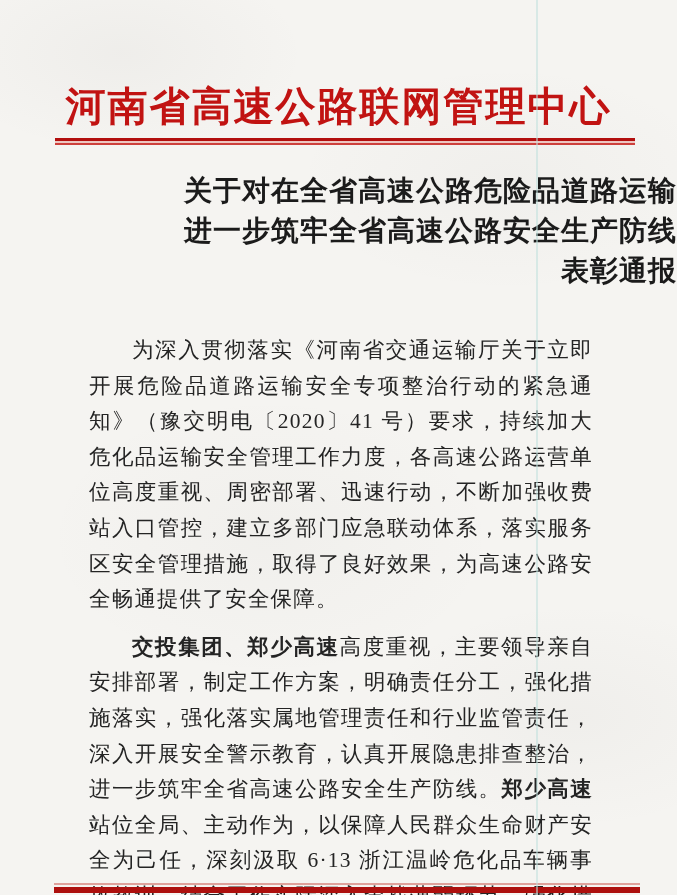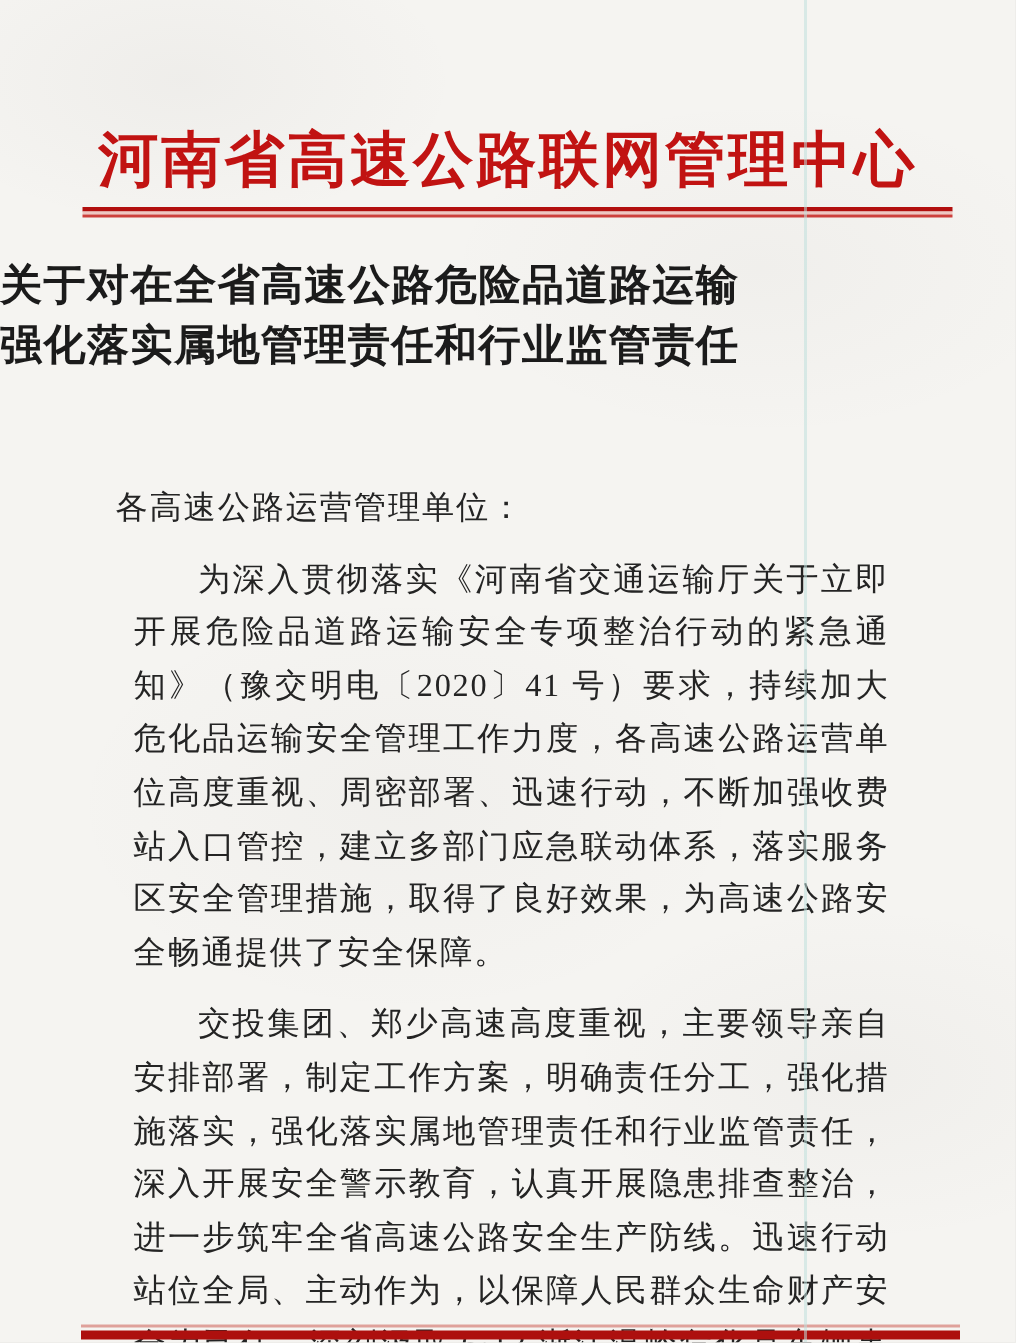--- a/index.html
+++ b/index.html
@@ -24,37 +24,37 @@
     letter-spacing:2px;
     color:#c11312;
     white-space:nowrap;
   }
   .red-rule{position:absolute;top:138px;left:55px;width:580px;}
   .red-rule .thick{height:3px;background:#b20f0e;}
   .red-rule .gap{height:2px;background:#eec7c2;}
   .red-rule .thin{height:2px;background:#cd403c;}
   .doc-title{
     position:absolute;top:171px;left:0;right:0;
-    text-align:left;
+    text-align:right;
     font-size:28px;line-height:40px;
     font-weight:bold;
     letter-spacing:1px;
     color:#1b1b1b;
   }
   .doc-body{
     position:absolute;top:321px;left:77px;width:528px;
     font-size:21.5px;line-height:35.6px;
     letter-spacing:1.2px;
     color:#242424;
     text-align:justify;
     text-justify:inter-character;
   }
   .salutation{margin:0;}
   .doc-body p.para{margin:12px;text-indent:2em;}
-  .run-bold{font-weight:normal;}
+  .run-bold{font-weight:bold;}
   .bottom-rule{position:absolute;top:883px;left:54px;width:586px;}
   .bottom-rule .thin{height:2px;background:#dfa19b;}
   .bottom-rule .gap{height:2px;background:transparent;}
   .bottom-rule .thick{height:6px;background:#ad100e;}
   .scan-line{
     position:absolute;left:536px;top:0;width:2px;height:895px;
     background:#bfe0dc;opacity:.55;
   }
 </style>
 </head>
@@ -65,28 +65,28 @@
   <div class="org-name">河南省高速公路联网管理中心</div>
 
   <div class="red-rule">
     <div class="thick"></div>
     <div class="gap"></div>
     <div class="thin"></div>
   </div>
 
   <div class="doc-title">
     <div>关于对在全省高速公路危险品道路运输</div>
-    <div>强化落实属地管理责任和行业监管责任</div>
+    <div>进一步筑牢全省高速公路安全生产防线</div>
+    <div>表彰通报</div>
   </div>
 
   <div class="doc-body">
-    <p class="salutation">各高速公路运营管理单位：</p>
     <div id="paragraphs">
         <p class="para"><span>为深入贯彻落实《河南省交通运输厅关于立即开展危险品道路运输安全专项整治行动的紧急通知》（豫交明电〔2020〕41 号）要求，持续加大危化品运输安全管理工作力度，各高速公路运营单位高度重视、周密部署、迅速行动，不断加强收费站入口管控，建立多部门应急联动体系，落实服务区安全管理措施，取得了良好效果，为高速公路安全畅通提供了安全保障。</span></p>
-        <p class="para"><span class="run-bold">交投集团、郑少高速</span><span>高度重视，主要领导亲自安排部署，制定工作方案，明确责任分工，强化措施落实，强化落实属地管理责任和行业监管责任，深入开展安全警示教育，认真开展隐患排查整治，进一步筑牢全省高速公路安全生产防线。</span><span class="run-bold">迅速行动</span><span>站位全局、主动作为，以保障人民群众生命财产安全为己任，深刻汲取 6·13 浙江温岭危化品车辆事故教训，结合工作实际深入查找薄弱环节，强化措施落实，制订</span></p>
+        <p class="para"><span class="run-bold">交投集团、郑少高速</span><span>高度重视，主要领导亲自安排部署，制定工作方案，明确责任分工，强化措施落实，强化落实属地管理责任和行业监管责任，深入开展安全警示教育，认真开展隐患排查整治，进一步筑牢全省高速公路安全生产防线。</span><span class="run-bold">郑少高速</span><span>站位全局、主动作为，以保障人民群众生命财产安全为己任，深刻汲取 6·13 浙江温岭危化品车辆事故教训，结合工作实际深入查找薄弱环节，强化措施落实，制订</span></p>
       </div>
   </div>
 
   <div class="bottom-rule">
     <div class="thin"></div>
     <div class="gap"></div>
     <div class="thick"></div>
   </div>
 
   <div class="scan-line"></div>

